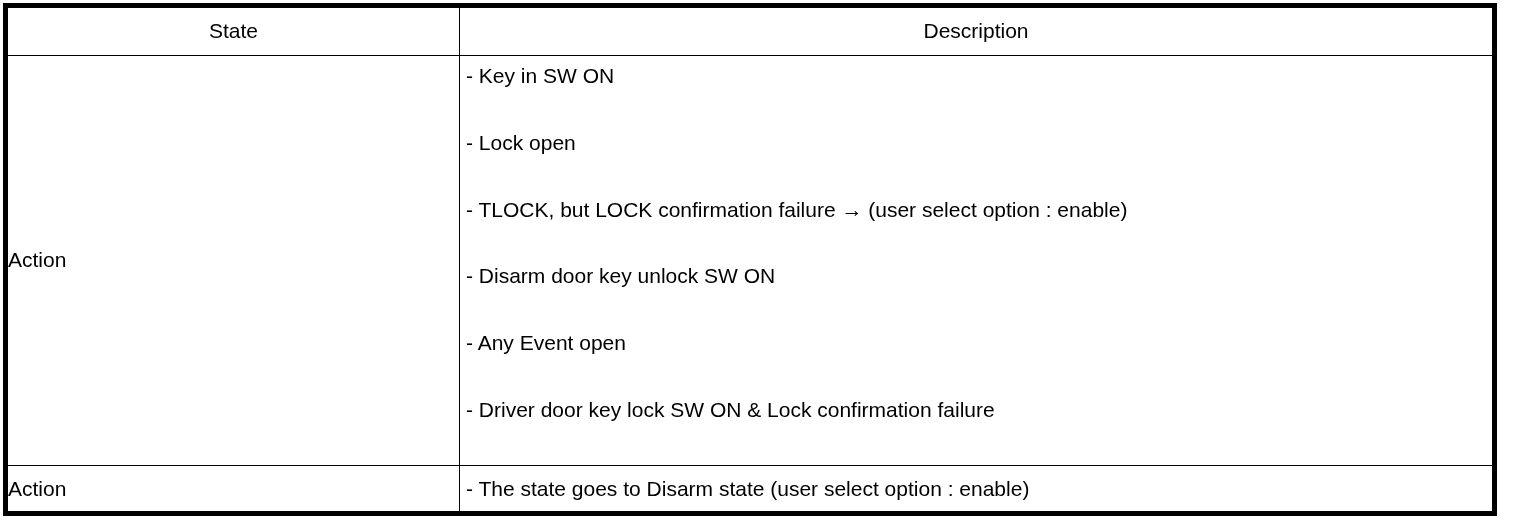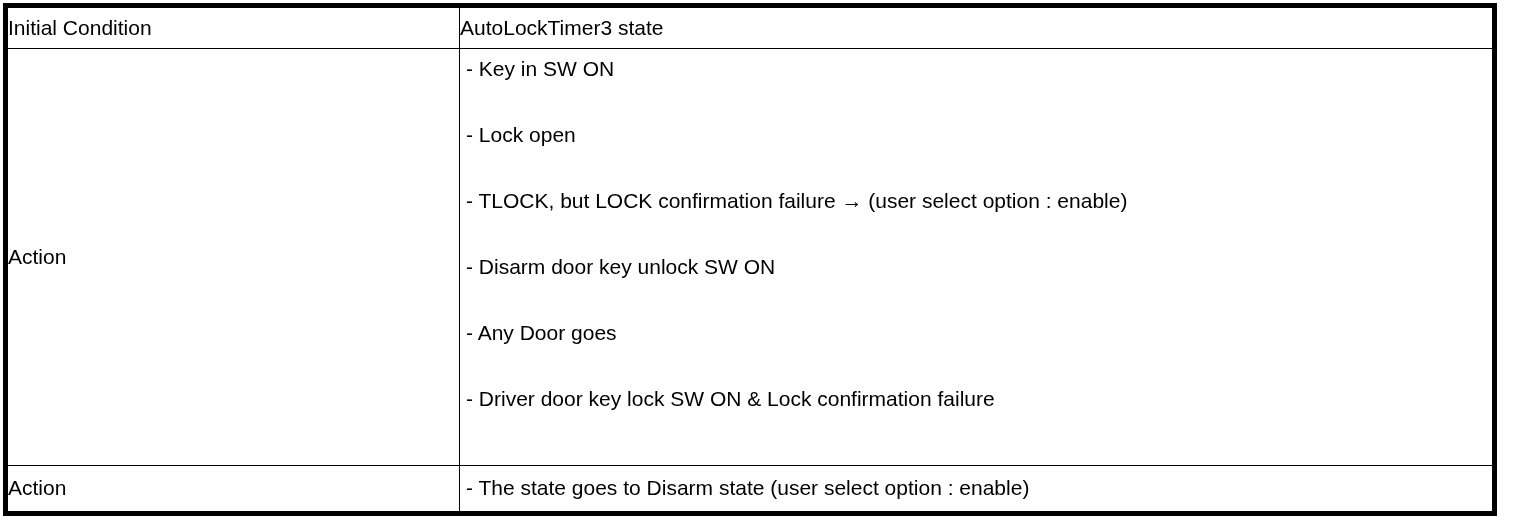--- a/index.html
+++ b/index.html
@@ -63,21 +63,21 @@
   }
 
   tr.row-header   { height: 46px; }
   tr.row-initial  { height: 40px; }
   tr.row-event    { height: 379px; }
   tr.row-action   { height: 45px; }
 
   .event-list {
     display: flex;
     flex-direction: column;
-    justify-content: flex-start;
+    justify-content: space-between;
     height: 100%;
     padding-top: 9px;
     box-sizing: border-box;
   }
   .event-line {
     height: 66px;
     line-height: 22px;
     padding-left: 6px;
     white-space: nowrap;
   }
@@ -90,41 +90,37 @@
 </head>
 <body>
 
 <div class="table-wrap">
   <table class="spec-table">
     <colgroup>
       <col class="col-state">
       <col class="col-desc">
     </colgroup>
     <tbody>
+      <tr class="row-header">
+        <th class="hdr-cell">State</th>
+        <th class="hdr-cell">Description</th>
+      </tr>
 
-      <tr class="row-initial">
-        <td class="label-cell">
-          <span class="label-text">Initial Condition</span>
-        </td>
-        <td class="value-cell">
-          <span class="label-text">AutoLockTimer3 state</span>
-        </td>
-      </tr>
 
       <tr class="row-event">
         <td class="label-cell">
           <span class="label-text">Action</span>
         </td>
         <td class="value-cell">
           <div class="event-list">
             <div class="event-line">- Key in SW ON</div>
             <div class="event-line">- Lock open</div>
             <div class="event-line">- TLOCK, but LOCK confirmation failure → (user select option : enable)</div>
             <div class="event-line">- Disarm door key unlock SW ON</div>
-            <div class="event-line">- Any Door goes</div>
+            <div class="event-line">- Any Event open</div>
             <div class="event-line">- Driver door key lock SW ON &amp; Lock confirmation failure</div>
           </div>
         </td>
       </tr>
 
       <tr class="row-action">
         <td class="label-cell">
           <span class="label-text">Action</span>
         </td>
         <td class="value-cell">

